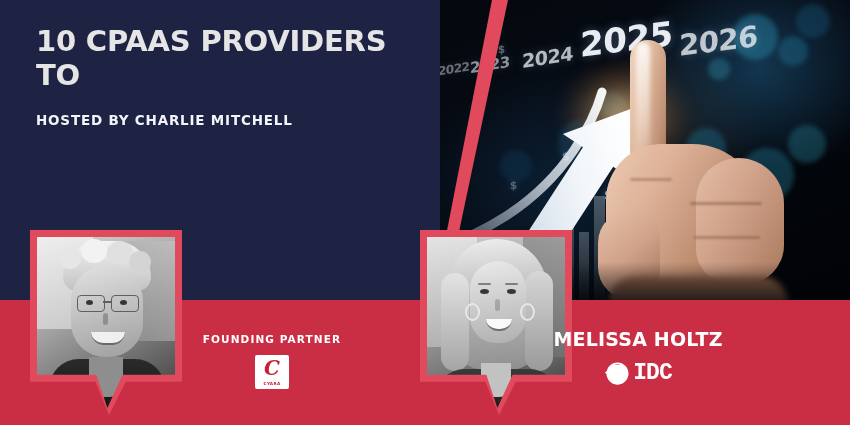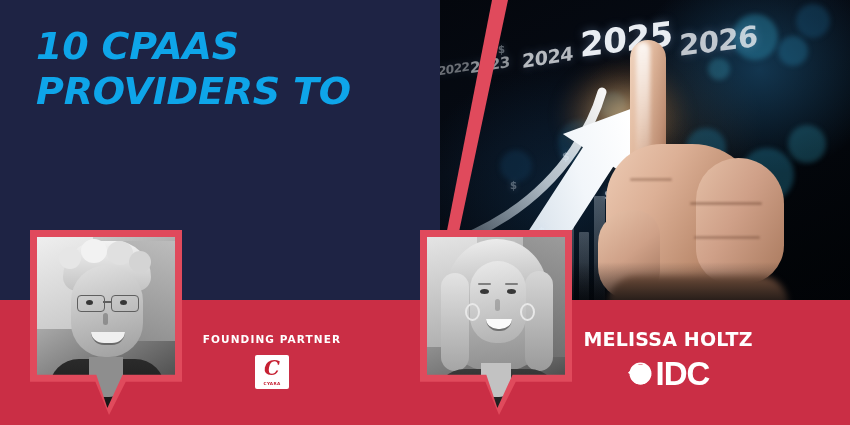--- a/index.html
+++ b/index.html
@@ -109,28 +109,27 @@
   
   .title-block {
     position: absolute;
     left: 36px;
     top: 24px;
     width: 400px;
     z-index: 20;
   }
   .headline {
     margin: 0;
-    color: #0ea5e9;
-    font-size: 38px;
+    color: #e5e5e5;
+    font-size: 29px;
     line-height: 1.18;
     font-weight: 700;
     letter-spacing: -0.2px;
     text-transform: uppercase;
     font-family: "DejaVu Sans", sans-serif;
-    font-style: italic;
   }
   .subhead {
     margin: 20px 0 0 0;
     color: #f2f4f8;
     font-size: 13.5px;
     font-weight: 700;
     letter-spacing: 0.8px;
     text-transform: uppercase;
     font-family: "DejaVu Sans", sans-serif;
   }
@@ -223,24 +222,24 @@
   .idc-logo {
     margin: 9px auto 0 auto;
     display: flex;
     align-items: center;
     justify-content: center;
     gap: 2px;
     height: 28px;
   }
   .idc-text {
     color: #ffffff;
-    font-size: 33px;
+    font-size: 23px;
     font-weight: 700;
     letter-spacing: -1px;
-    font-family: Liberation Sans, sans-serif;
+    font-family: Liberation Mono, monospace;
     line-height: 1;
   }
 </style>
 </head>
 <body>
 
 <div id="banner">
 
   <div class="photo-panel">
 
@@ -336,20 +335,21 @@
     <polygon points="492,0 508,0 456,246 444,246" fill="#e04a5c"></polygon>
   </svg>
 
   <div class="red-band"></div>
   <div class="red-band-right"></div>
 
   <div class="title-block">
     <h1 class="headline">
       <span>10 CPaaS PROVIDERS TO</span><br>
     </h1>
+    <p class="subhead">HOSTED BY CHARLIE MITCHELL</p>
   </div>
 
   <div class="speaker" style="left:0;top:0;width:850px;height:425px;pointer-events:none;">
 
     <div class="portrait-frame" style="left:30px;top:230px;">
       <div class="portrait-inner">
 
         <div class="fimg" style="left:0;top:0;width:138px;height:171px;background:linear-gradient(150deg,#d8d8d8 0%,#b4b4b4 30%,#7d7d7d 62%,#3a3a3a 100%);"></div>
         <div class="fimg" style="left:-4px;top:0px;width:60px;height:92px;background:linear-gradient(160deg,#efefef,#c8c8c8);"></div>
         <div class="fimg" style="left:86px;top:4px;width:56px;height:100px;background:linear-gradient(200deg,#bdbdbd,#8d8d8d);"></div>
@@ -412,21 +412,21 @@
         <div class="fimg" style="left:59px;top:82px;width:26px;height:10px;border-radius:0 0 16px 16px;background:#fafafa;border-bottom:2px solid #707070;"></div>
 
         <div class="fimg" style="left:38px;top:66px;width:11px;height:14px;border:2px solid #e8e8e8;border-radius:50%;"></div>
         <div class="fimg" style="left:93px;top:66px;width:11px;height:14px;border:2px solid #e8e8e8;border-radius:50%;"></div>
 
         <div class="fimg" style="left:8px;top:132px;width:124px;height:44px;border-radius:30px 30px 0 0;background:linear-gradient(180deg,#3a3a3a,#191919);"></div>
         <div class="fimg" style="left:54px;top:126px;width:30px;height:34px;background:#c2c2c2;border-radius:0 0 12px 12px;"></div>
       </div>
     </div>
 
-    <div class="speaker-info" style="left:568px;top:328px;width:200px;">
+    <div class="speaker-info" style="left:538px;top:328px;width:200px;">
       <p class="sp-name">MELISSA HOLTZ</p>
       <div class="idc-logo">
         <svg width="27" height="27" viewBox="0 0 28 28">
           <g fill="#ffffff">
             <path d="M14 2.6c-6.3 0-11.4 5.1-11.4 11.4S7.7 25.4 14 25.4 25.4 20.3 25.4 14 20.3 2.6 14 2.6zm0 2.1c1.0 0 2.1.15 3.0.45H11c.95-.3 2-.45 3-.45z"></path>
             <rect x="5.1" y="7.3" width="17.8" height="2.2" rx="1.1"></rect>
             <rect x="2.9" y="11.1" width="22.2" height="2.2" rx="1.1"></rect>
             <rect x="2.9" y="14.9" width="22.2" height="2.2" rx="1.1"></rect>
             <rect x="5.1" y="18.7" width="17.8" height="2.2" rx="1.1"></rect>
             <path d="M14 25.4c-3.0 0-5.7-1.2-7.7-3.1h15.4c-2 1.9-4.7 3.1-7.7 3.1z"></path>

